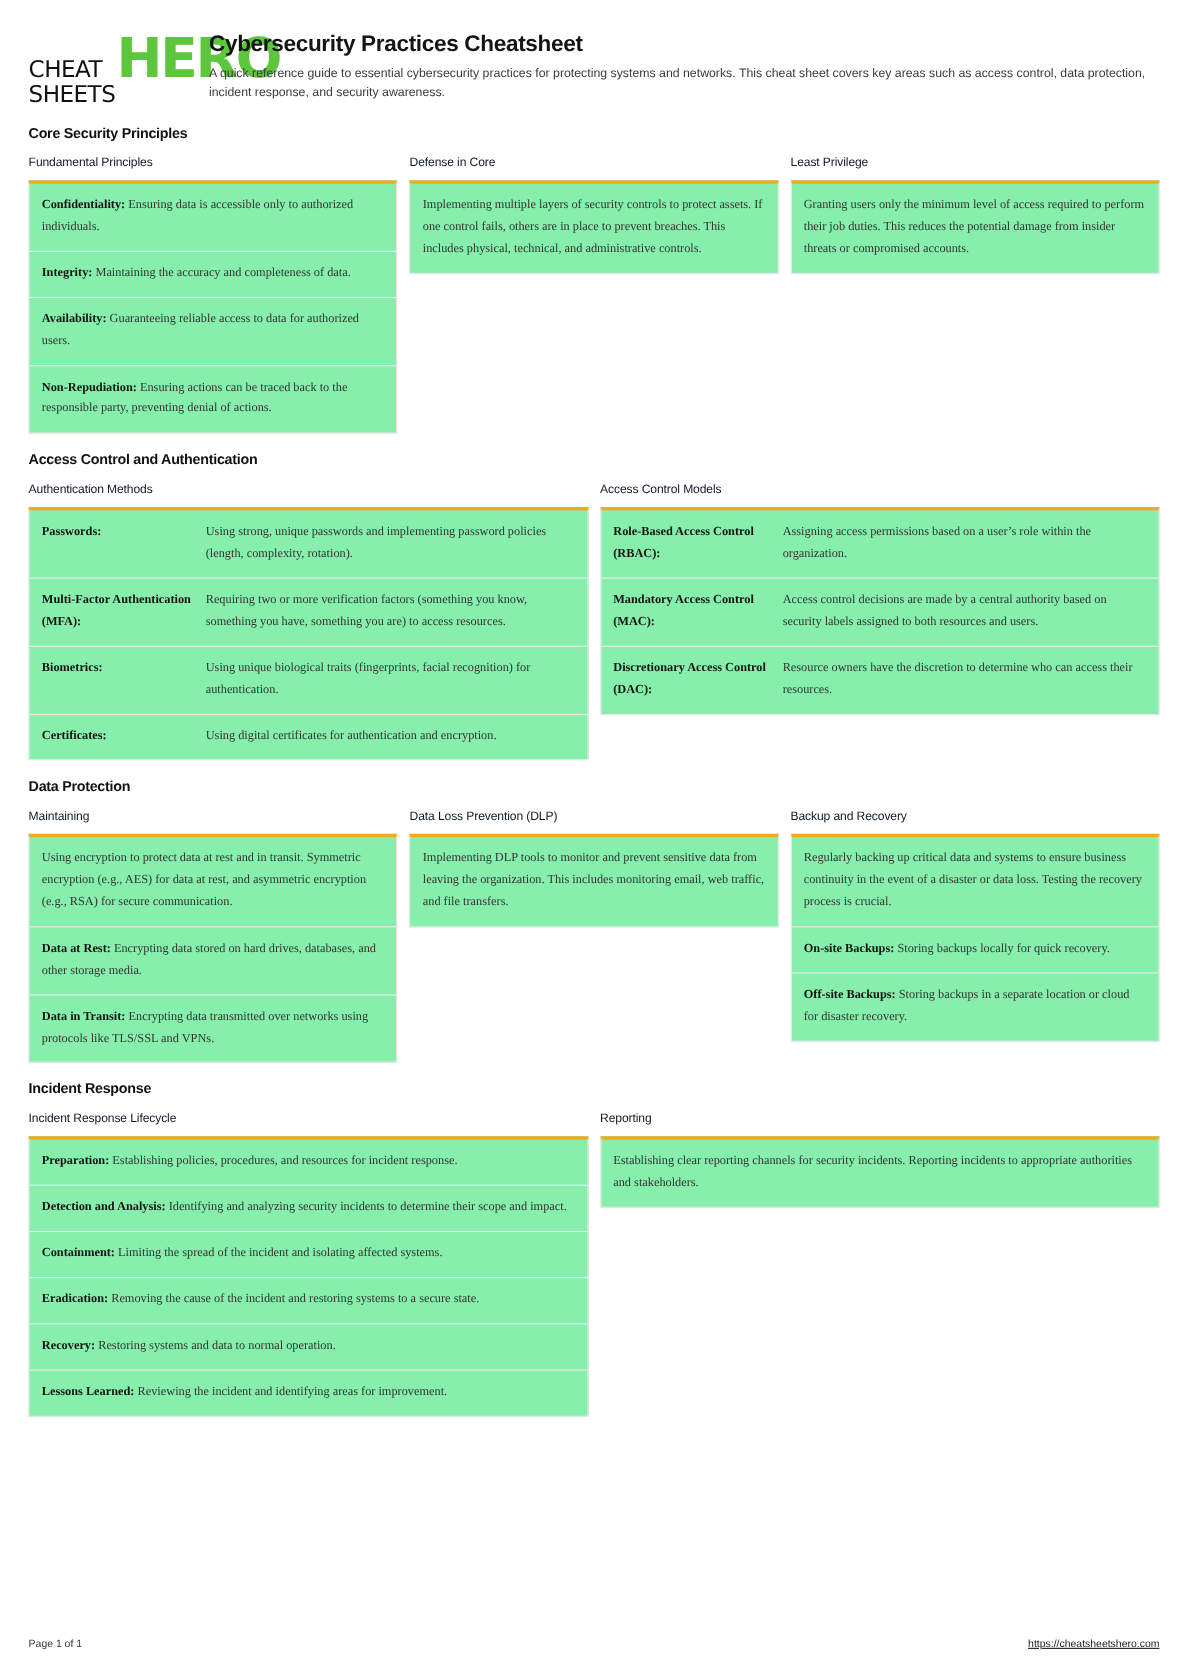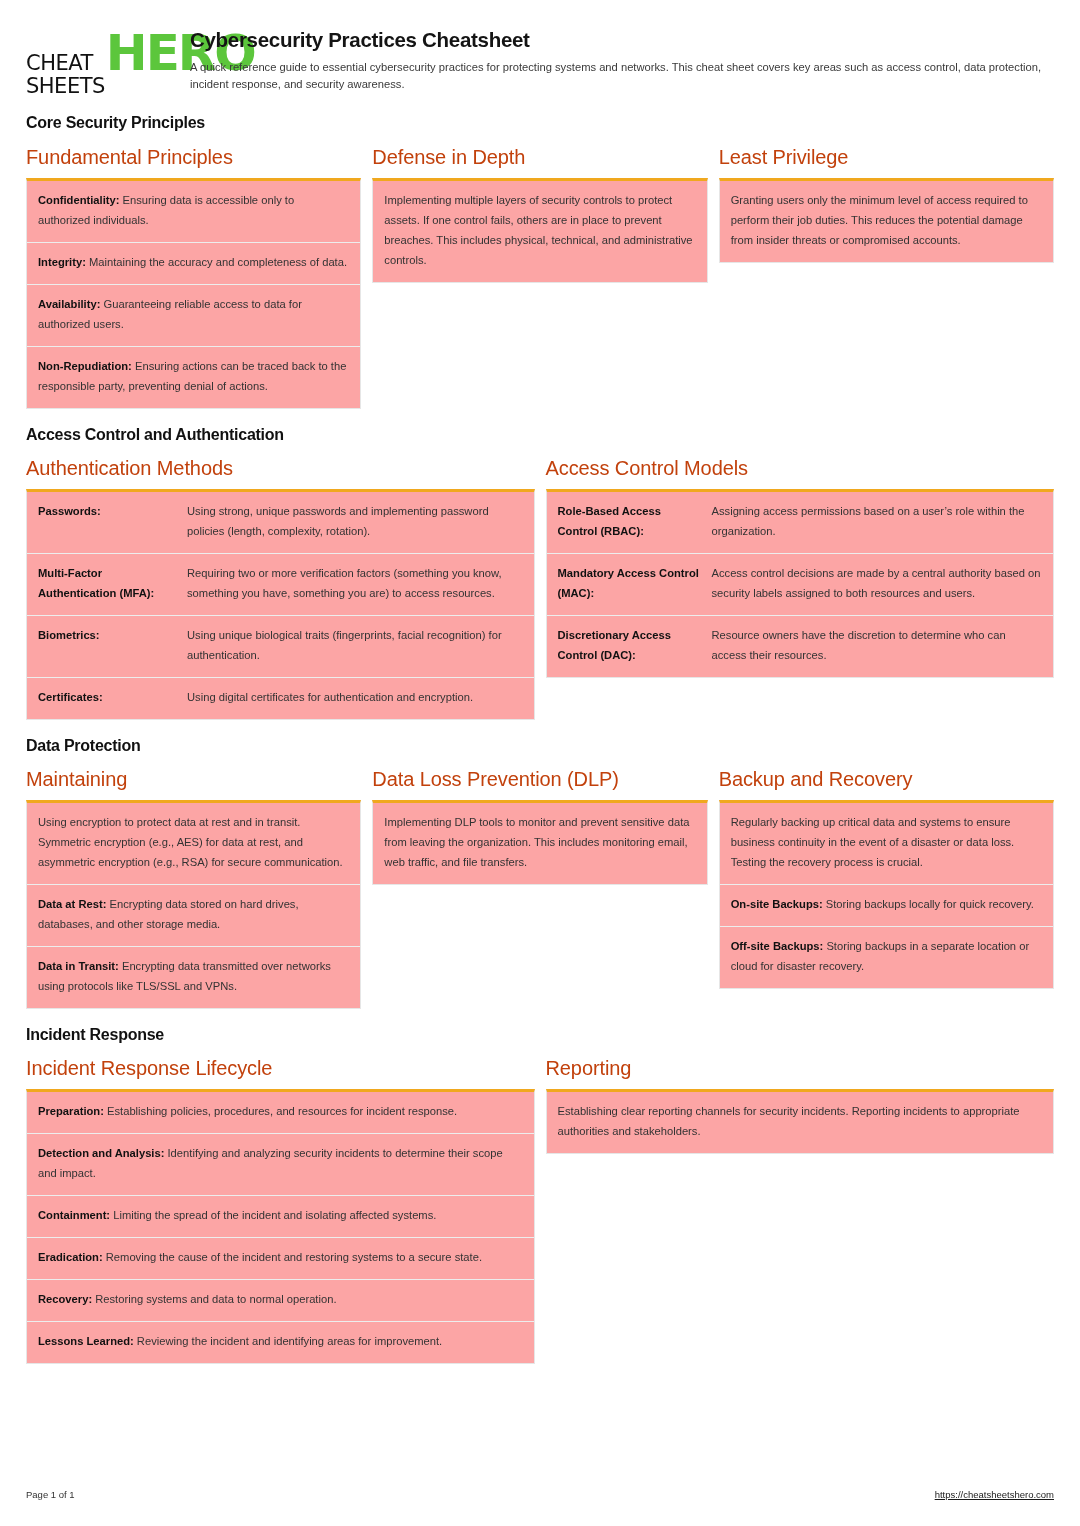--- a/index.html
+++ b/index.html
@@ -75,45 +75,46 @@
     font-size: 11.2px;
     line-height: 1.52;
     color: #3a3a3a;
     margin: 0;
     max-width: 880px;
   }
 
   
   .section { margin-top: 17px; }
   .section-title {
-    font-size: 16px;
+    font-size: 13px;
     font-weight: 700;
     letter-spacing: -0.25px;
     color: #111111;
     margin: 0 0 13px 0;
     line-height: 1.1;
   }
 
   .grid { display: flex; gap: 11px; align-items: flex-start; }
   .grid-3 > .col { flex: 1 1 0; min-width: 0; }
   .grid-2 > .col { flex: 1 1 0; min-width: 0; }
 
   .card-title {
-    font-size: 20px;
+    font-size: 11px;
     font-weight: 400;
-    color: #c2410c;
+    color: #0f172a;
     margin: 0 0 9px 0;
     line-height: 1.2;
     letter-spacing: -0.1px;
   }
 
   .card {
     border: 1px solid #e6e6e6;
     border-top: 3px solid #f0a81e;
-    background: #fca5a5;
+    background: #86efac;
+    font-family: Liberation Serif, serif;
   }
 
   .row {
     padding: 10px 11px 11px 11px;
     border-bottom: 1px solid #ededed;
     font-size: 11.2px;
     line-height: 1.78;
     color: #333333;
   }
   .row:last-child { border-bottom: none; }
@@ -187,21 +188,21 @@
         <h3 class="card-title">Fundamental Principles</h3>
         <div class="card">
           <div class="row"><b>Confidentiality:</b><span> Ensuring data is accessible only to authorized individuals.</span></div>
           <div class="row"><b>Integrity:</b><span> Maintaining the accuracy and completeness of data.</span></div>
           <div class="row"><b>Availability:</b><span> Guaranteeing reliable access to data for authorized users.</span></div>
           <div class="row"><b>Non-Repudiation:</b><span> Ensuring actions can be traced back to the responsible party, preventing denial of actions.</span></div>
         </div>
       </div>
 
       <div class="col">
-        <h3 class="card-title">Defense in Depth</h3>
+        <h3 class="card-title">Defense in Core</h3>
         <div class="card">
           <div class="row">Implementing multiple layers of security controls to protect assets. If one control fails, others are in place to prevent breaches. This includes physical, technical, and administrative controls.</div>
         </div>
       </div>
 
       <div class="col">
         <h3 class="card-title">Least Privilege</h3>
         <div class="card">
           <div class="row">Granting users only the minimum level of access required to perform their job duties. This reduces the potential damage from insider threats or compromised accounts.</div>
         </div>

